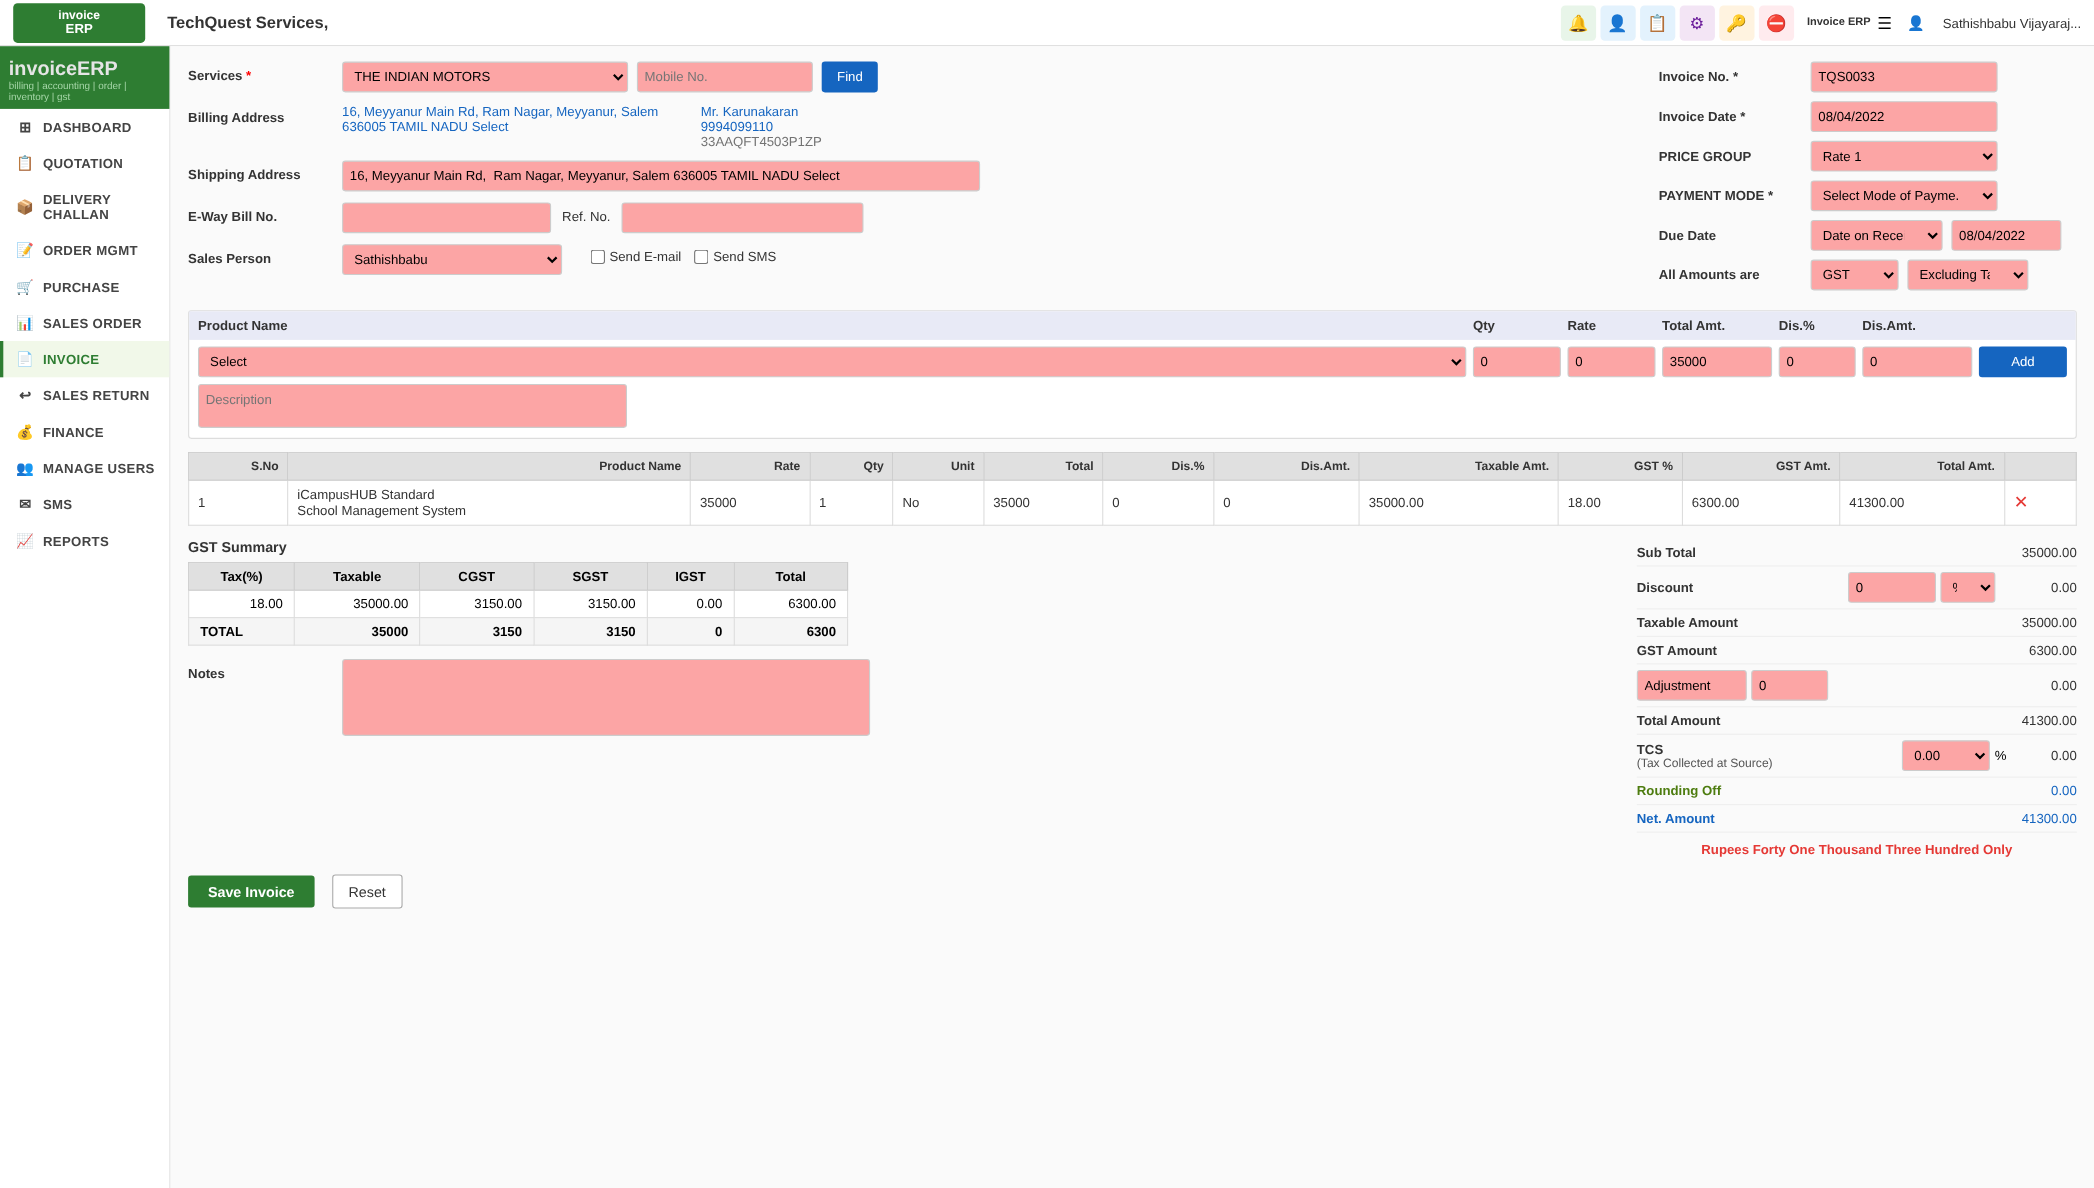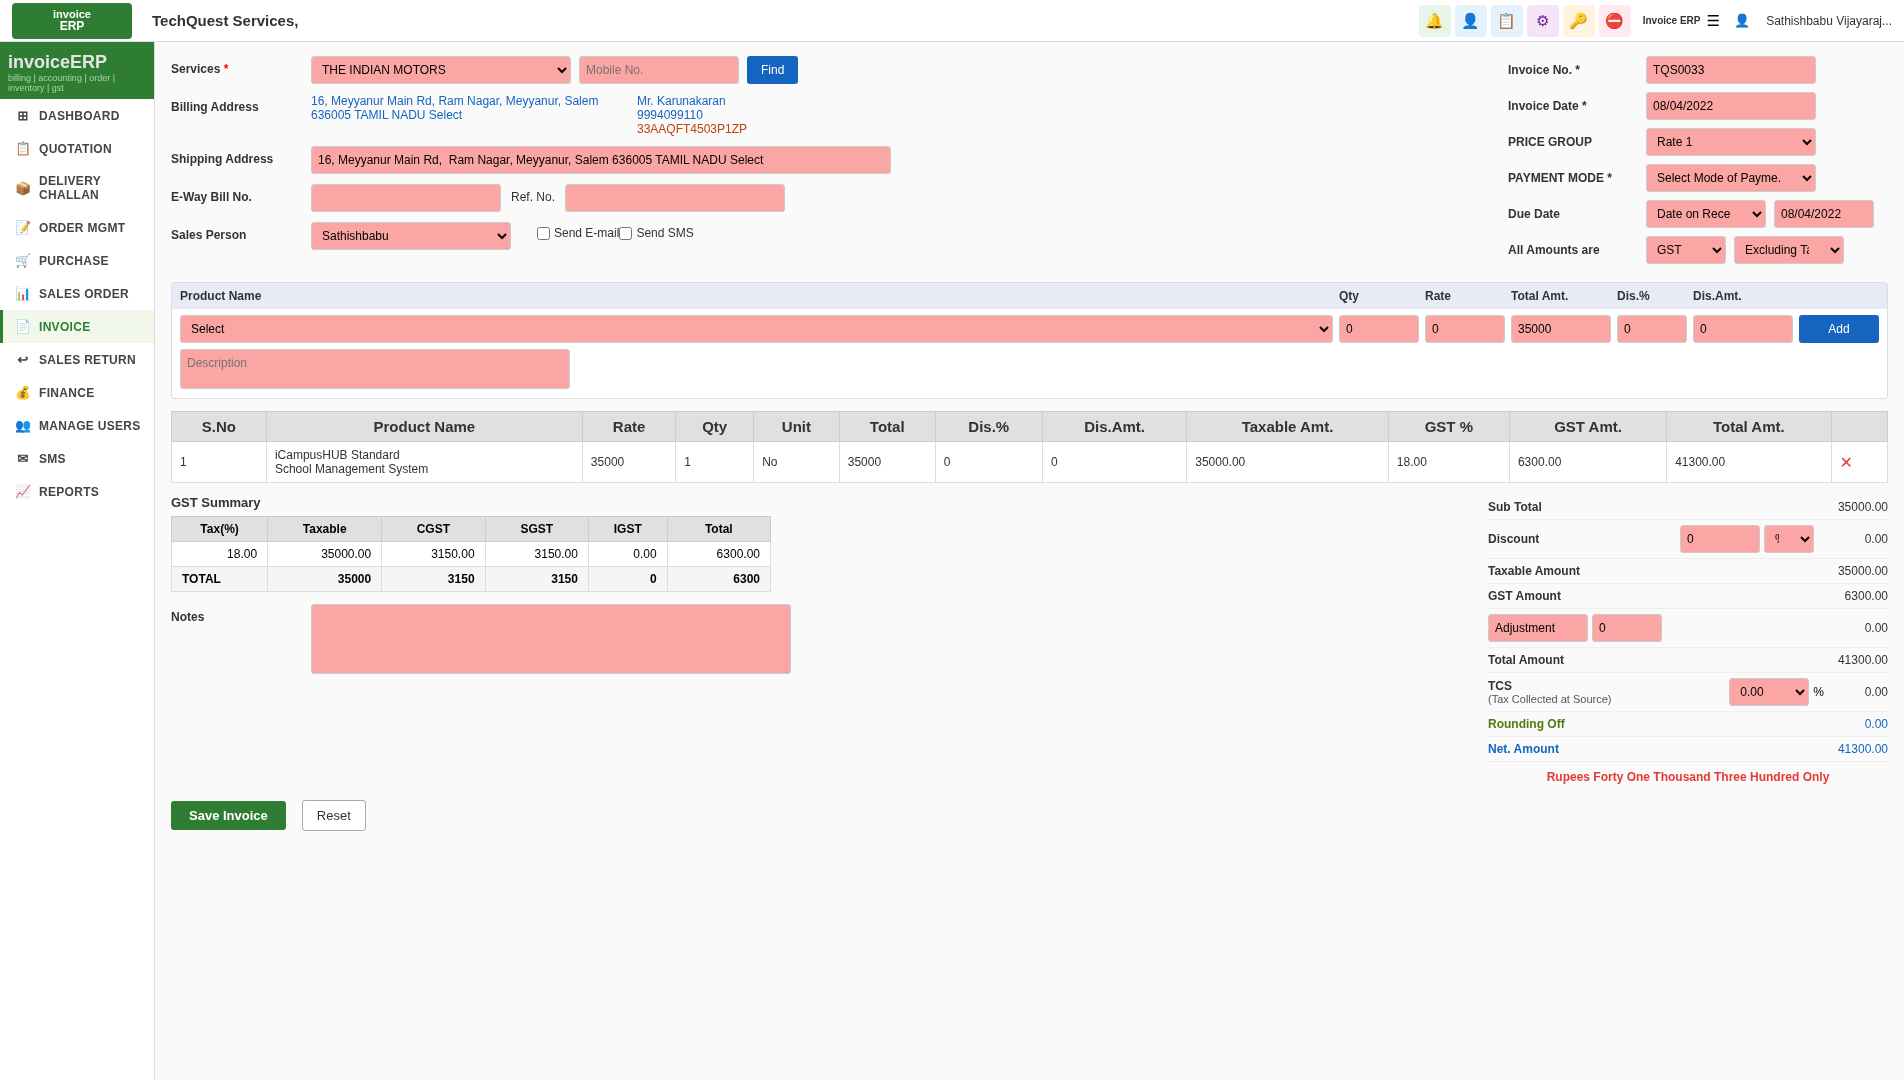--- a/index.html
+++ b/index.html
@@ -204,25 +204,25 @@
     
     .items-table {
       width: 100%;
       border-collapse: collapse;
       margin-bottom: 12px;
       background: #fff;
     }
     .items-table th {
       background: #e0e0e0;
       padding: 6px 8px;
-      text-align: center;
+      text-align: right;
       font-weight: 600;
       color: #333;
       border: 1px solid #ccc;
-      font-size: 15px;
+      font-size: 11px;
     }
     .items-table td {
       padding: 6px 8px;
       border: 1px solid #ddd;
       font-size: 12px;
       color: #333;
     }
     .items-table tr:nth-child(even) td { background: #fafafa; }
 
     .delete-btn {
@@ -439,21 +439,21 @@
 
         <div class="form-row">
           <div class="form-label">Billing Address</div>
           <div style="display:flex; gap:16px;">
             <div>
               <a href="#" class="billing-link" style="display:block; max-width:310px;">16, Meyyanur Main Rd, Ram Nagar, Meyyanur, Salem 636005 TAMIL NADU Select</a>
             </div>
             <div style="font-size:12px; color:#1565c0;">
               <div style="color:#1565c0;">Mr. Karunakaran</div>
               <div style="color:#1565c0;">9994099110</div>
-              <div style="color:#c2410c;">33AAQFT4503P1ZP</div>
+              <div style="color:#737373;">33AAQFT4503P1ZP</div>
             </div>
           </div>
         </div>
 
         <div class="form-row">
           <div class="form-label">Shipping Address</div>
           <input type="text" class="form-control" style="width: 580px;" value="16, Meyyanur Main Rd,  Ram Nagar, Meyyanur, Salem 636005 TAMIL NADU Select">
         </div>
 
         <div class="form-row">
@@ -461,21 +461,21 @@
           <input type="text" class="form-control" style="width: 190px;">
           <span style="padding-top:6px; font-size:12px; color:#333;">Ref. No.</span>
           <input type="text" class="form-control" style="width: 220px;">
         </div>
 
         <div class="form-row">
           <div class="form-label">Sales Person</div>
           <select class="form-control" style="width:200px;">
             <option>Sathishbabu</option>
           </select>
-          <div style="display:flex; align-items:center; padding-top:4px; margin-left:16px;">
+          <div style="display:flex; align-items:center; gap:12px; padding-top:4px; margin-left:16px;">
             <div class="checkbox-group">
               <input type="checkbox" style="">
               <span class="checkbox-label">Send E-mail</span>
             </div>
             <div class="checkbox-group">
               <input type="checkbox" style="">
               <span class="checkbox-label">Send SMS</span>
             </div>
           </div>
         </div>

